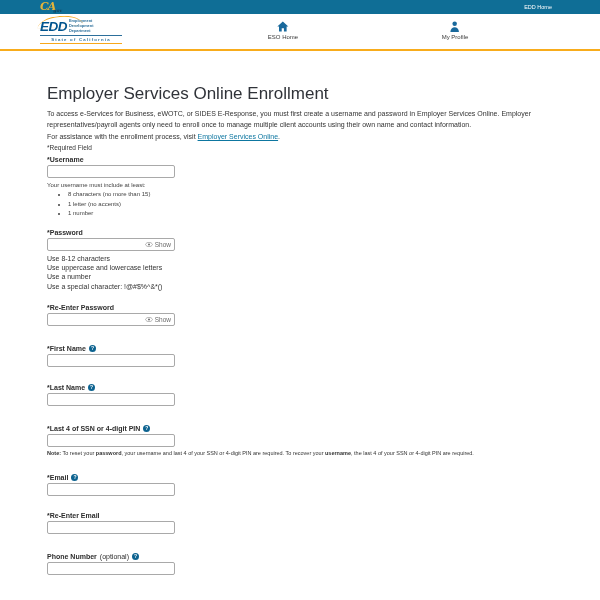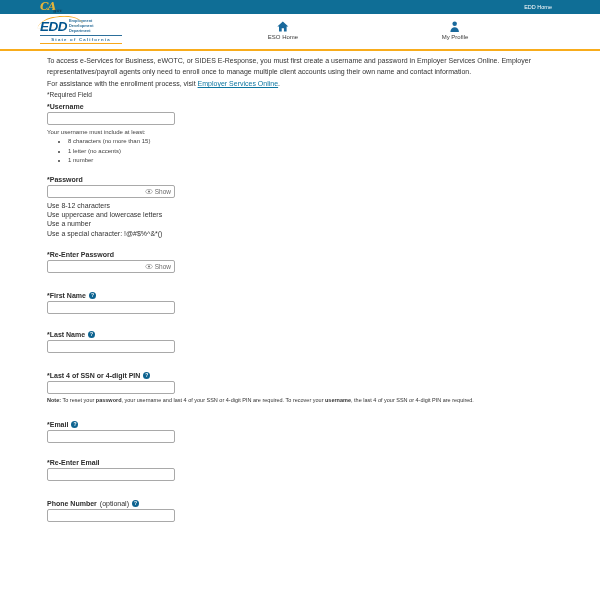--- a/index.html
+++ b/index.html
@@ -138,20 +138,21 @@
           <circle cx="12" cy="5.5" r="4.5" fill="#19699c"></circle>
           <path d="M3.5 22 c0-6 4-9.5 8.5-9.5 s8.5 3.5 8.5 9.5 Z" fill="#19699c"></path>
         </svg>
       </span>
       <div class="nav-label">My Profile</div>
     </div>
   </div>
 
   <div class="content">
 
+    <h1 class="page-title">Employer Services Online Enrollment</h1>
 
     <p class="intro">To access e-Services for Business, eWOTC, or SIDES E-Response, you must first create a username and password in Employer Services Online. Employer representatives/payroll agents only need to enroll once to manage multiple client accounts using their own name and contact information.</p>
 
     <div class="assistance">
       <span>For assistance with the enrollment process, visit </span><a>Employer Services Online</a><span>.</span>
     </div>
 
     <div class="required">*Required Field</div>
 
     <div class="group" style="margin-top:5px;">

